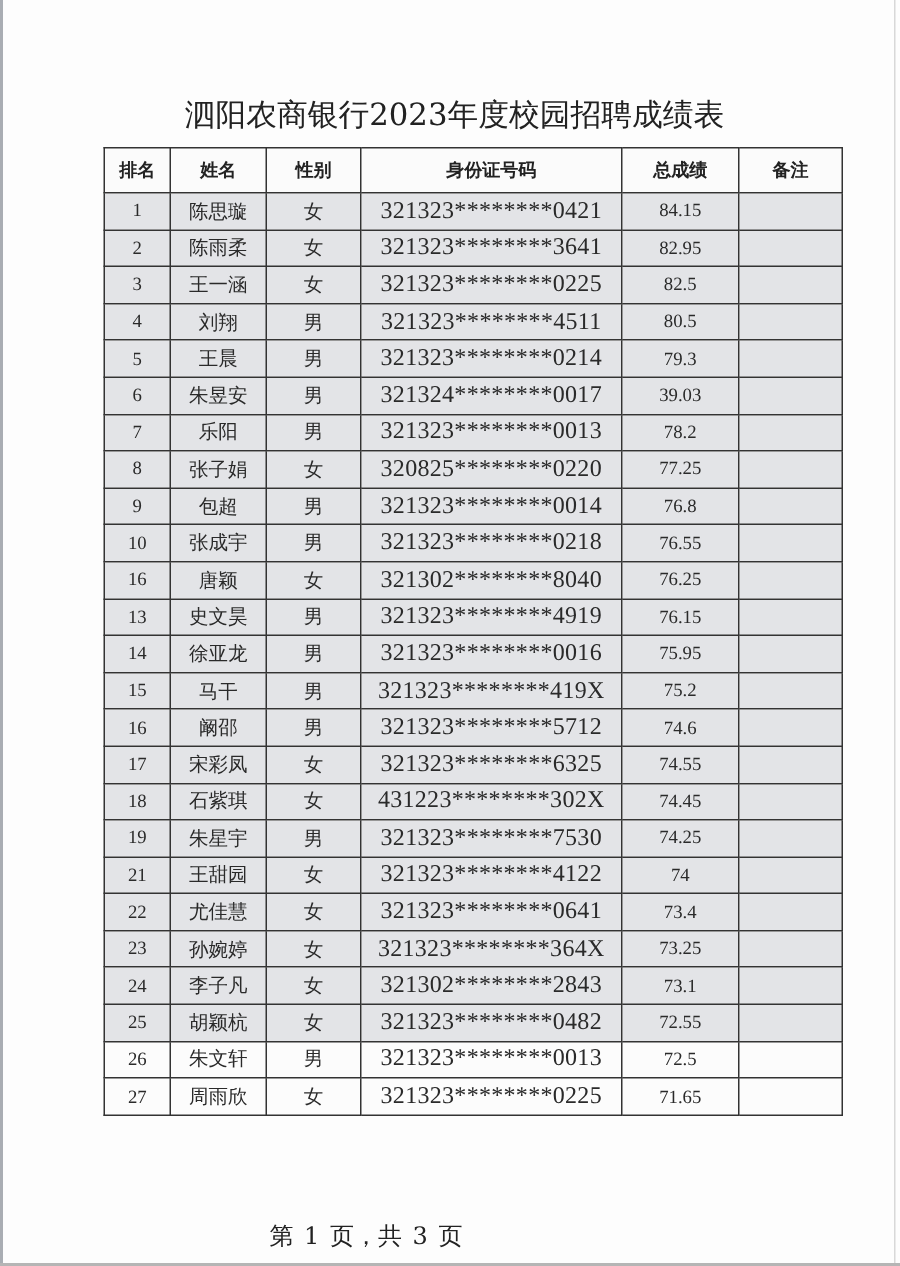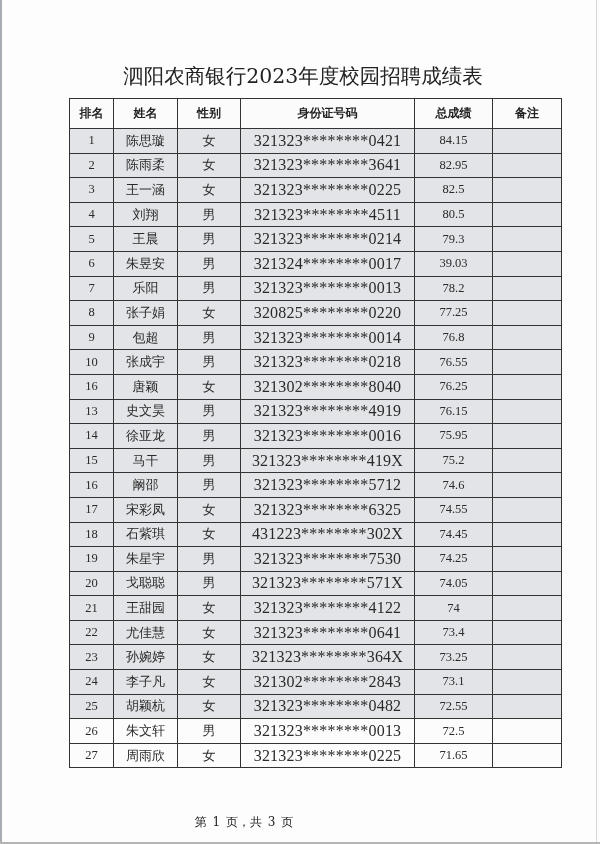--- a/index.html
+++ b/index.html
@@ -90,21 +90,21 @@
       background: #e3e4e7;
     }
     tr.plain td {
       background: #fcfcfc;
     }
     .footer {
       position: absolute;
       left: 0; top: 814px;
       width: 488px;
       text-align: center;
-      font-size: 12px;
+      font-size: 16px;
       word-spacing: 2px;
       color: #222;
     }
   </style>
 </head>
 <body>
 
 <div class="left-edge"></div>
 <div class="right-edge"></div>
 <div class="bottom-edge"></div>
@@ -269,28 +269,20 @@
       </tr>
       <tr class="shaded">
         <td class="rank">19</td>
         <td class="name">朱星宇</td>
         <td class="gender">男</td>
         <td class="idno">321323********7530</td>
         <td class="score">74.25</td>
         <td class="remarks"></td>
       </tr>
       <tr class="shaded">
-        <td class="rank">20</td>
-        <td class="name">戈聪聪</td>
-        <td class="gender">男</td>
-        <td class="idno">321323********571X</td>
-        <td class="score">74.05</td>
-        <td class="remarks"></td>
-      </tr>
-      <tr class="shaded">
         <td class="rank">21</td>
         <td class="name">王甜园</td>
         <td class="gender">女</td>
         <td class="idno">321323********4122</td>
         <td class="score">74</td>
         <td class="remarks"></td>
       </tr>
       <tr class="shaded">
         <td class="rank">22</td>
         <td class="name">尤佳慧</td>

